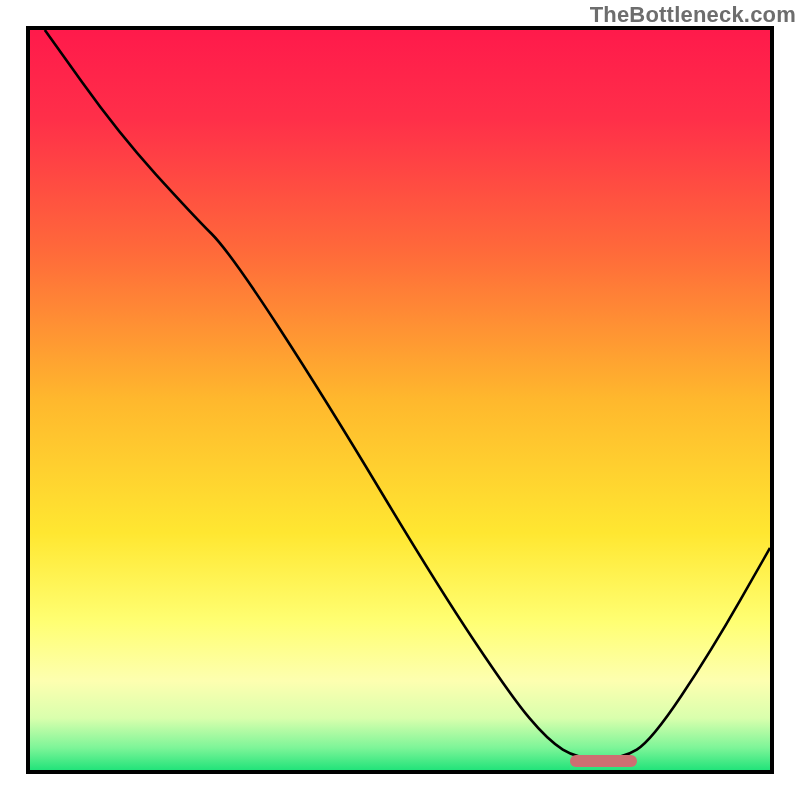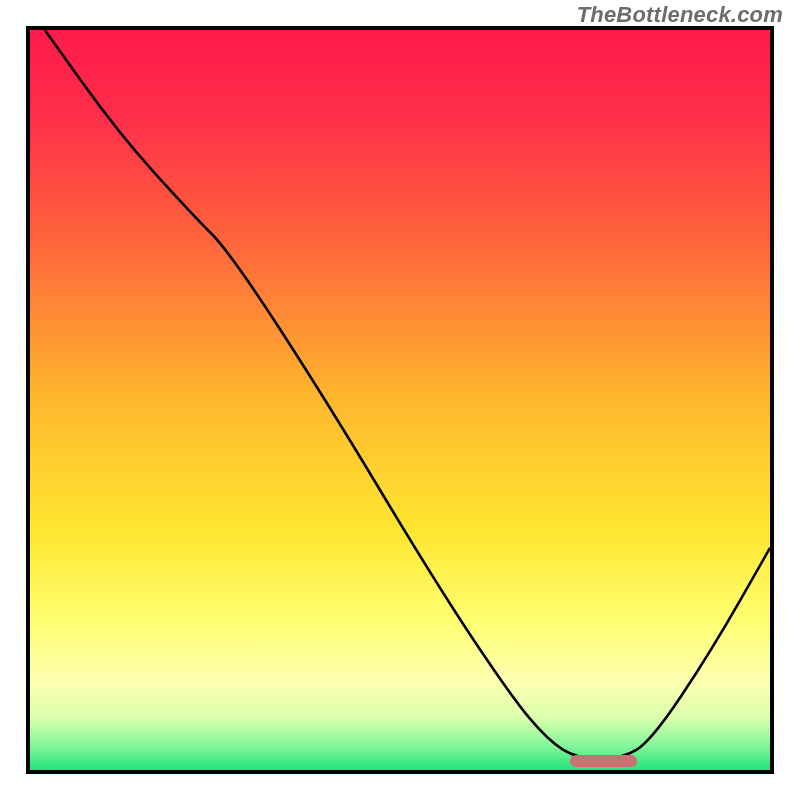--- a/index.html
+++ b/index.html
@@ -11,27 +11,26 @@
     font-family: Arial, Helvetica, sans-serif;
   }
   .chart-wrap {
     position: relative;
     width: 800px;
     height: 800px;
   }
   .watermark {
     position: absolute;
     top: 2px;
-    right: 17px;
+    right: 4px;
     font-size: 22px;
     font-weight: 600;
     color: #6d6d6d;
     letter-spacing: 0.2px;
     user-select: none;
-    font-style: italic;
   }
   .plot-area {
     position: absolute;
     left: 26px;
     top: 26px;
     width: 748px;
     height: 748px;
     border: 4px solid #000;
     box-sizing: border-box;
     overflow: hidden;

